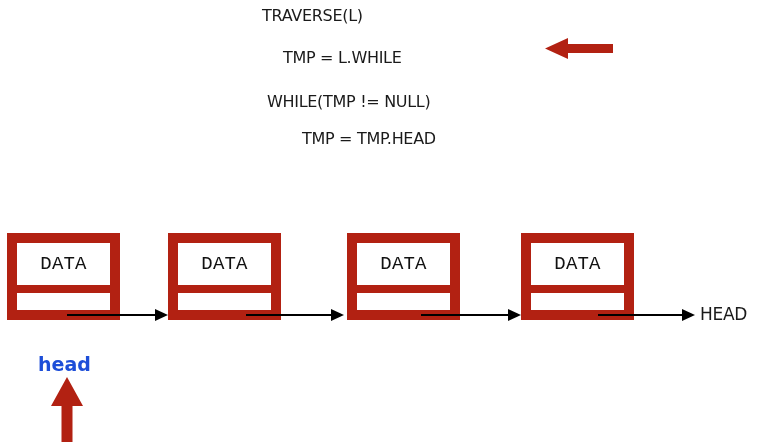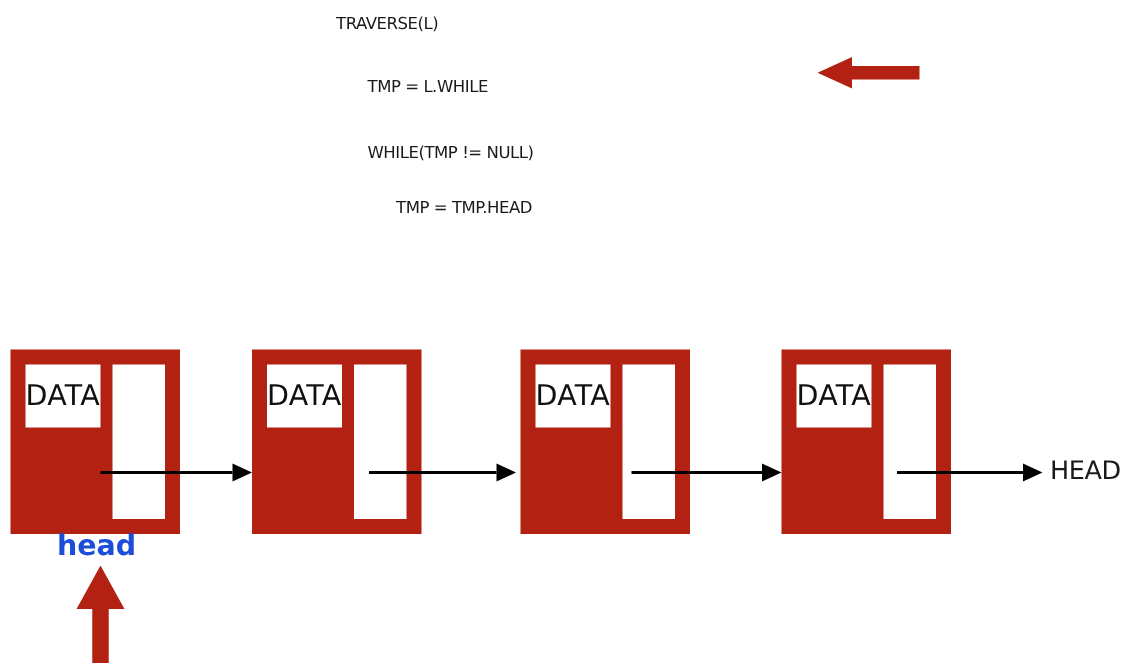--- a/index.html
+++ b/index.html
@@ -8,46 +8,49 @@
     width: 760px;
     height: 444px;
     background: #ffffff;
     font-family: "DejaVu Sans", "Liberation Sans", sans-serif;
     overflow: hidden;
   }
 
   
   .code-line {
     position: absolute;
-    font-size: 11px;
+    font-size: 16px;
     line-height: 19px;
     color: #1a1a1a;
     white-space: pre;
     letter-spacing: -0.3px;
+    margin-left: 38px;
   }
   .code-line.l0 { left: 224px; top: 6px; }
   .code-line.l1 { left: 245px; top: 48px; }
-  .code-line.l2 { left: 245px; top: 92px; }
+  .code-line.l2 { left: 229px; top: 92px; }
   .code-line.l3 { left: 264px; top: 129px; }
 
   
   .red-left-arrow { position: absolute; left: 543px; top: 37px; }
   .red-up-arrow   { position: absolute; left: 48px;  top: 375px; }
 
   
   .node {
     position: absolute;
     top: 233px;
     width: 113px;
-    height: 123px;
+    height: 87px;
     background: #b22112;
     box-sizing: border-box;
     padding: 10px;
     display: flex;
+    flex-direction: column;
     gap: 8px;
+    font-family: Liberation Mono, monospace;
   }
   .node.n0 { left: 7px; }
   .node.n1 { left: 168px; }
   .node.n2 { left: 347px; }
   .node.n3 { left: 521px; }
   .cell-data {
     height: 42px;
     background: #ffffff;
     display: flex;
     align-items: center;

